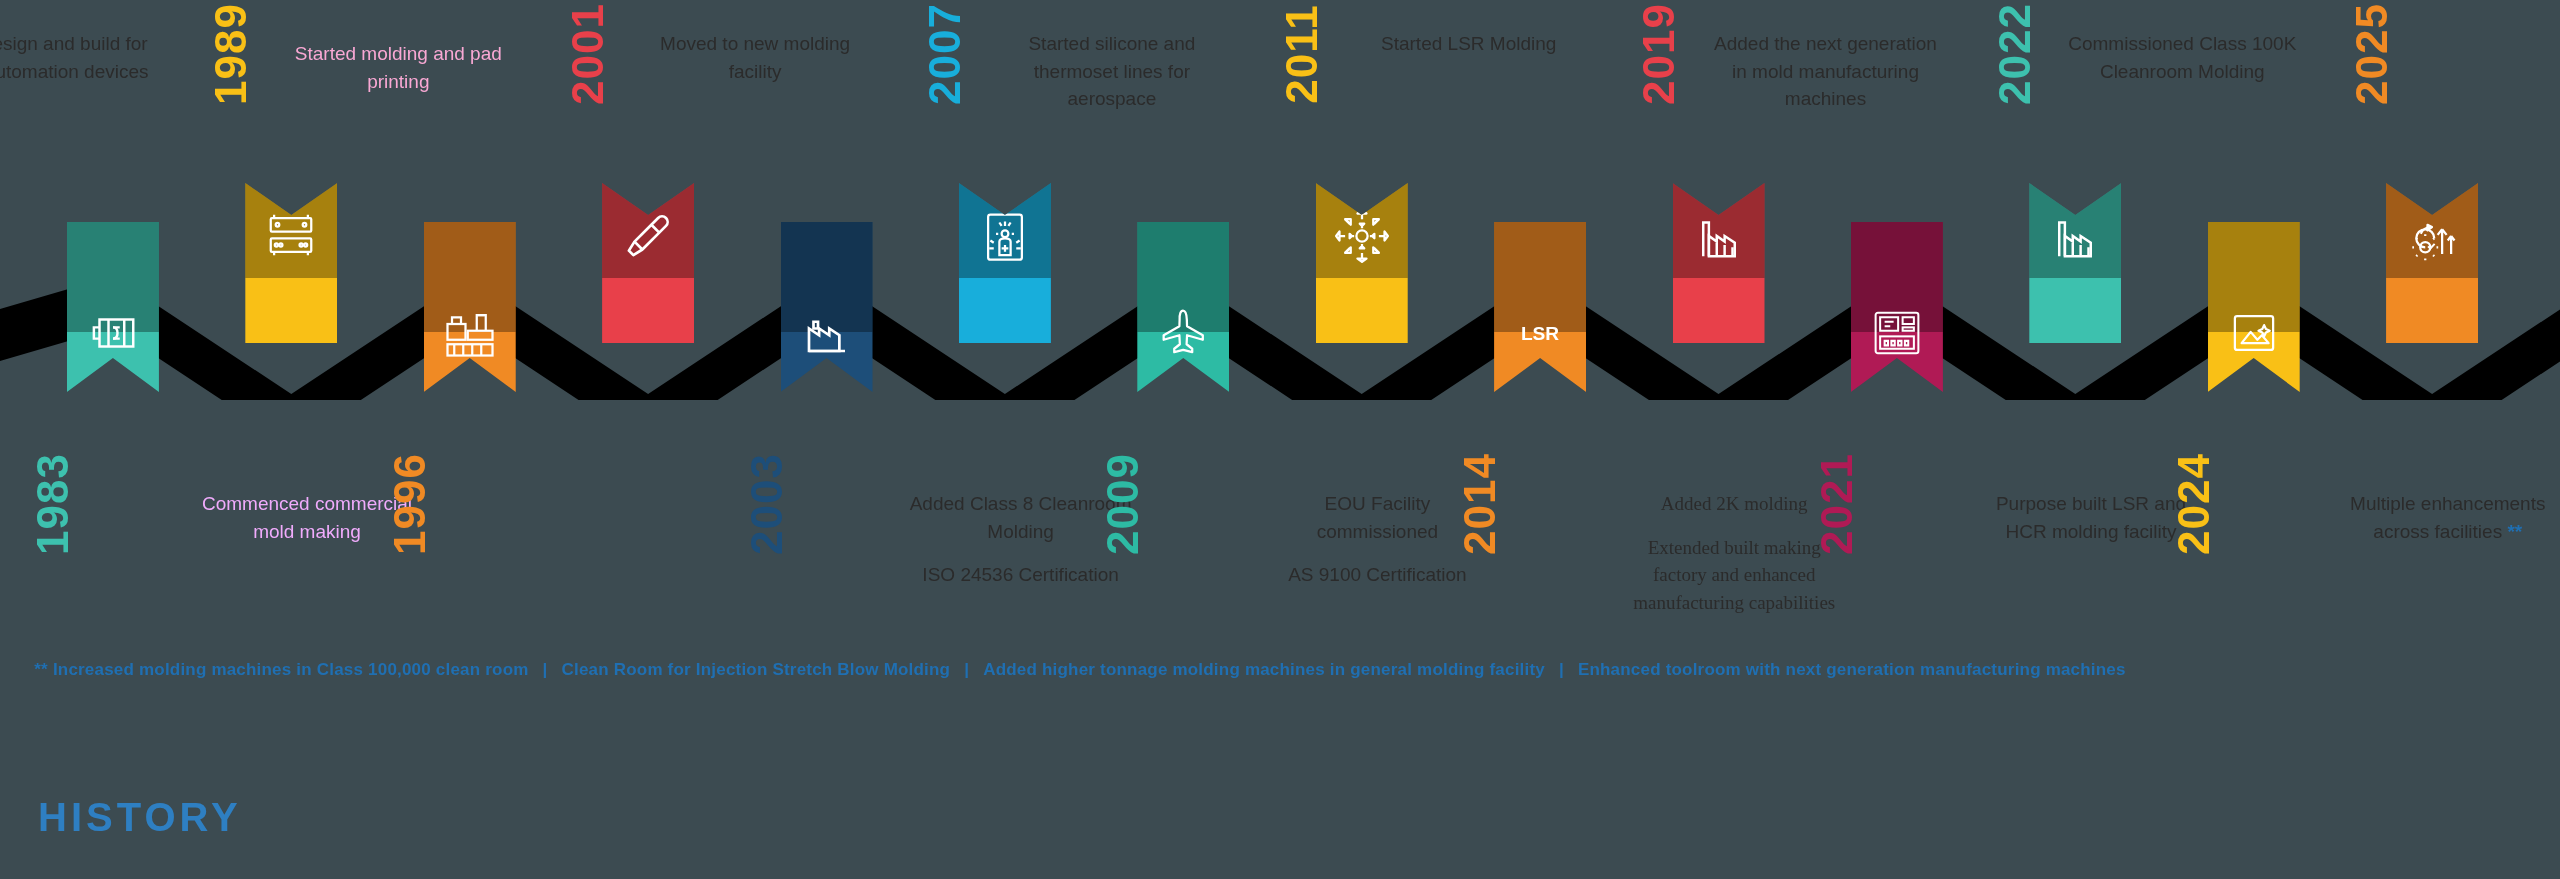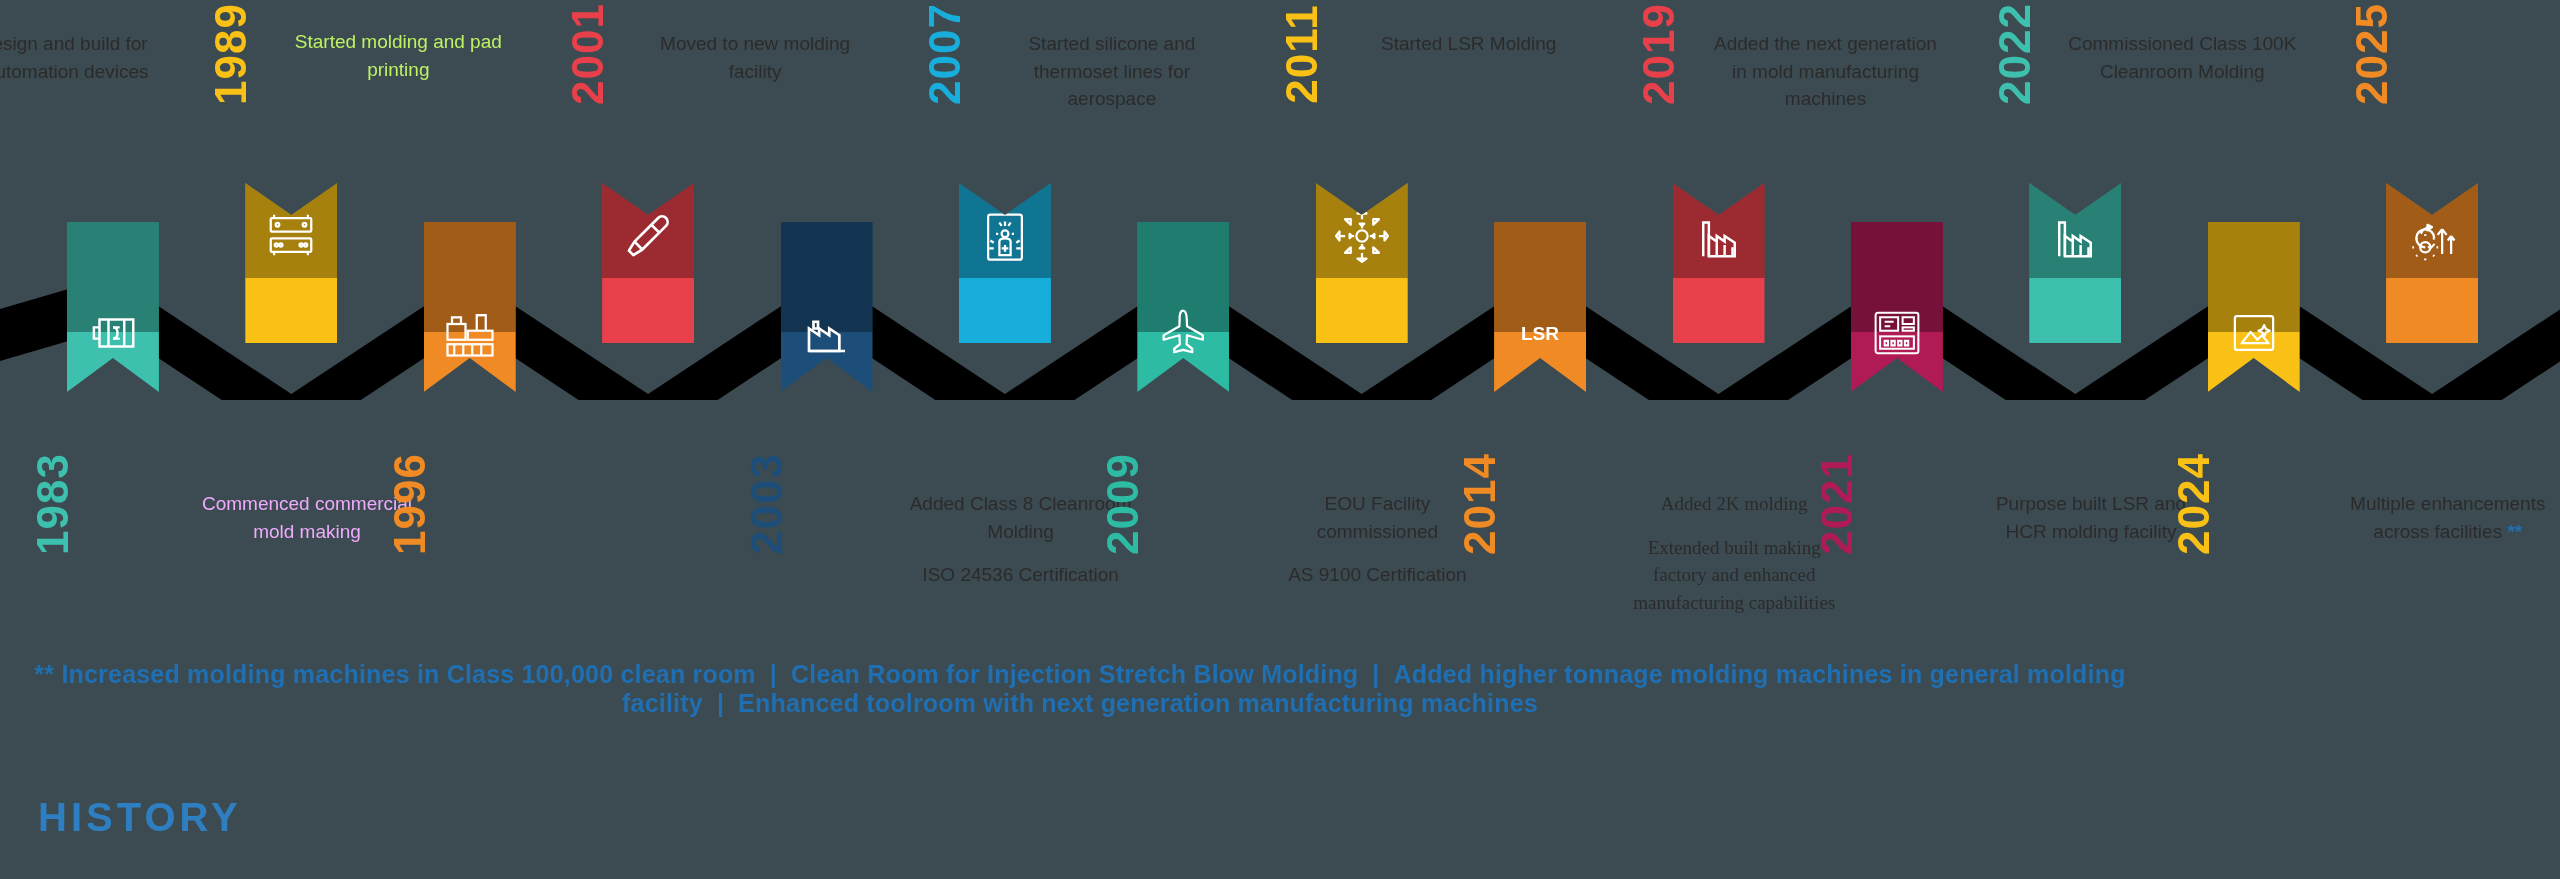--- a/index.html
+++ b/index.html
@@ -53,21 +53,21 @@
   .desc{
     position:absolute;width:230px;left:50%;margin-left:-115px;
     color:#2b2b2b;font-size:19px;line-height:1.45;text-align:center;
   }
   .desc p{margin:0 0 16px 0;}
   .desc p:last-child{margin-bottom:0;}
 
   
   .footnote{
     position:absolute;left:0;top:660px;width:2160px;
-    text-align:center;color:#1f6fb2;font-size:25px;font-weight:bold;
+    text-align:center;color:#1f6fb2;font-size:17px;font-weight:bold;
     letter-spacing:.2px;
   }
   .footnote .sep{padding:0 14px;}
   .sup{color:#1f6fb2;font-weight:bold;}
 
   
   .history{
     position:absolute;left:38px;top:795px;
     color:#2e7fc2;font-size:40px;letter-spacing:4px;
     font-family:"Liberation Sans", sans-serif;font-weight:700;
@@ -140,21 +140,21 @@
                 <rect x="22" y="22" width="22" height="8"></rect>
                 <path d="M30 22V8h8v14"></path>
                 <path d="M31 8h6"></path>
                 <rect x="4" y="34" width="40" height="10"></rect>
                 <path d="M10 34v10M18 34v10M26 34v10M34 34v10"></path>
               </svg>
             </div>
           </div>
         </div>
         <div class="year bot" style="color: rgb(240, 138, 36); top: 482px; width: 120px; margin-left: -60px; text-align: center;">1996</div>
-        <div class="desc" style="color: #bef264; top: 28px; margin-left: -115px; transform: translateX(-71.4px); text-align: center;">
+        <div class="desc" style="color: #f9a8d4; top: 40px; margin-left: -115px; transform: translateX(-71.4px); text-align: center;">
           <p>Started molding and pad printing</p>
         </div>
       </div>
       <div class="item" style="left: 563.118px;">
         <div class="ribbon up" style="top: 183px;">
           <div class="flag" style="background: rgb(232, 64, 74); height: 160px;">
             <div class="shade" style="top: 0px; height: 95px;"></div>
             <div class="ico" style="top: 26px;">
               <svg viewBox="0 0 48 48" fill="none" stroke="#fff" stroke-width="2.4" stroke-linejoin="round">
                 <path d="M40 8a5 5 0 0 0-7 0l-6 6 7 7 6-6a5 5 0 0 0 0-7z"></path>

